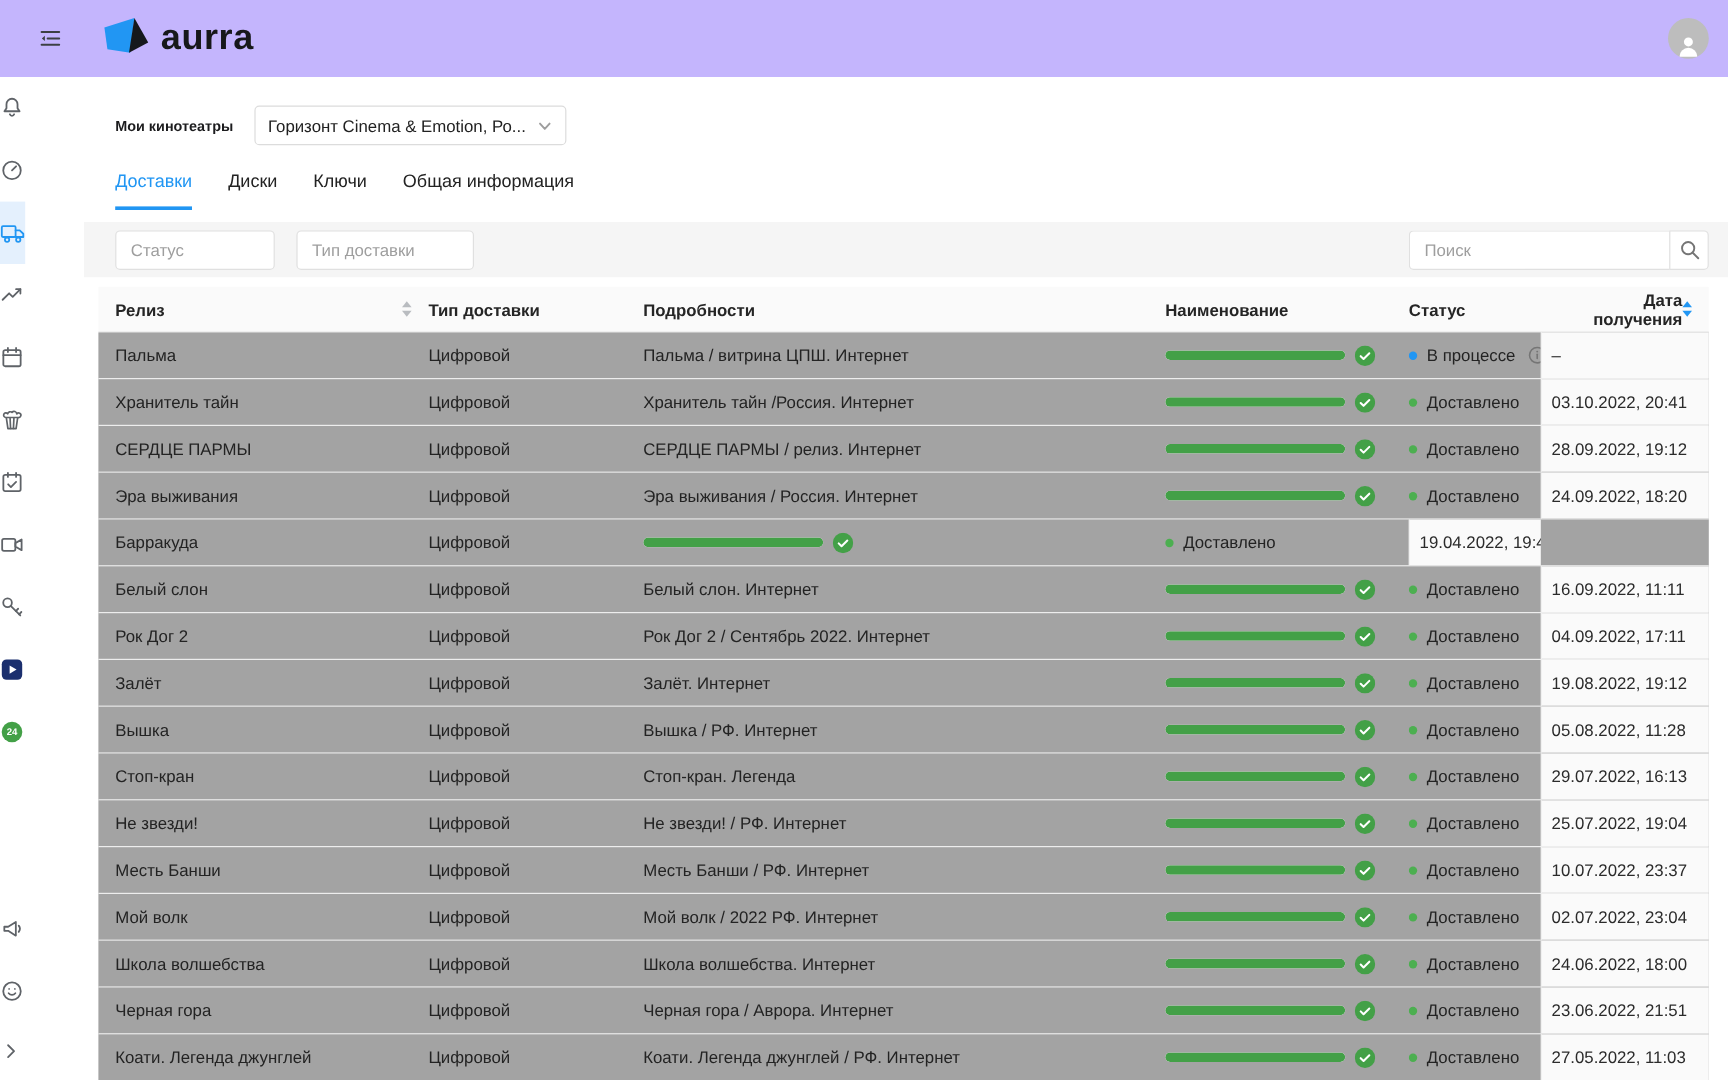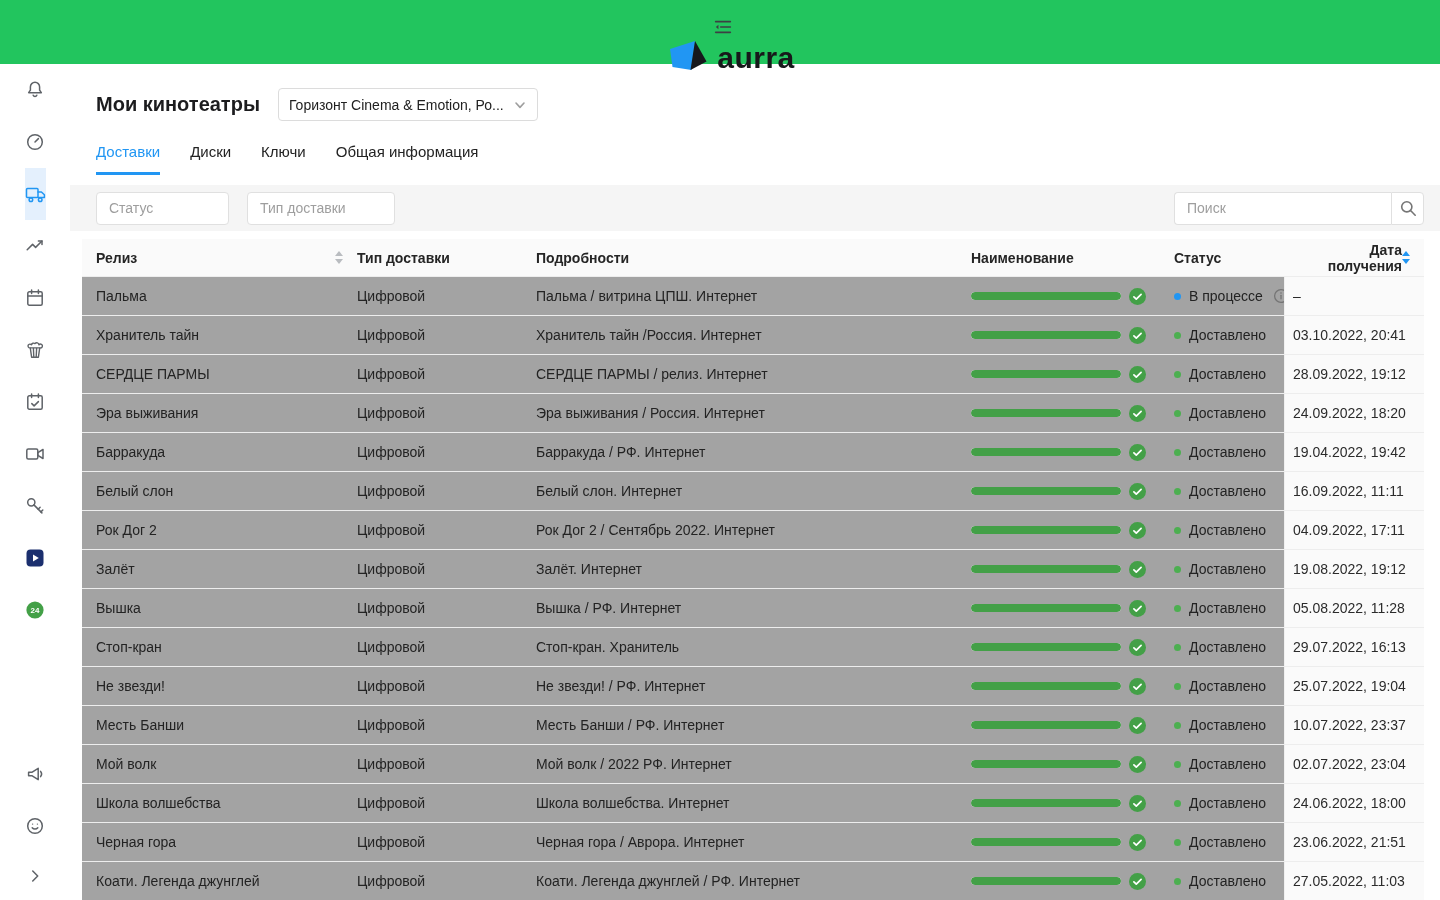--- a/index.html
+++ b/index.html
@@ -7,55 +7,55 @@
   body {
     font-family: "Liberation Sans", sans-serif;
     background: #ffffff;
     color: #212121;
     font-size: 14px;
   }
 
   
   .topbar {
     position: fixed; top: 0; left: 0; width: 1440px; height: 64px;
-    background: #22c55e; display: flex; align-items: center;
-    padding: 16px 16px; z-index: 20; flex-direction: column;
+    background: #c4b5fd; display: flex; align-items: center;
+    padding: 16px 16px; z-index: 20;
   }
   .menu-btn {
     width: 40px; height: 40px; border: none; background: transparent;
     display: flex; align-items: center; justify-content: center; cursor: pointer;
     color: #3c4043; margin-left: 6px;
   }
   .logo { display: flex; align-items: center; gap: 8px; margin-left: 18px; cursor: pointer; }
   .logo-text { font-size: 30px; font-weight: 700; color: #17181a; letter-spacing: .5px; line-height: 1; }
   .avatar {
     margin-left: auto; width: 34px; height: 34px; border-radius: 50%;
     background: #bdbdbd; display: flex; align-items: flex-end; justify-content: center;
     overflow: hidden; cursor: pointer;
   }
 
   
   .sidebar {
     position: fixed; top: 64px; left: 0; width: 70px; bottom: 0;
-    background: #fff; display: flex; flex-direction: column; align-items: center;
+    background: #fff; display: flex; flex-direction: column; align-items: flex-start;
     z-index: 15;
   }
   .side-item {
     height: 52px; display: flex; align-items: center; justify-content: center;
     color: #5f6368; cursor: pointer; flex: 0 0 auto;
   }
   .side-item.active { background: #e4f0fd; color: #2196F3; }
   .side-spacer { flex: 1 1 auto; }
   .side-item.small { height: 48px; }
 
   
   .main { margin-left: 70px; padding-top: 64px; width: 1370px; }
 
   .page-header { display: flex; align-items: center; gap: 18px; padding: 24px 26px 0 26px; }
-  .page-title { font-size: 20px; font-weight: 700; color: #1c1c1e; }
+  .page-title { font-size: 12px; font-weight: 700; color: #1c1c1e; }
   .cinema-selector {
     width: 260px; height: 33px; border: 1px solid #dcdcdc; border-radius: 4px;
     display: flex; align-items: center; justify-content: space-between;
     padding: 0 10px; cursor: pointer; background: #fff;
   }
   .cinema-selector .sel-text {
     white-space: nowrap; overflow: hidden; text-overflow: ellipsis; max-width: 218px;
     color: #212121;
   }
 
@@ -401,21 +401,20 @@
       <span class="status-dot" style="background: rgb(76, 175, 80);"></span>
       <span>Доставлено</span>
 
     </div>
     <div class="cell c-date">24.09.2022, 18:20</div>
   </div>
 
   <div class="trow">
     <div class="cell c-release">Барракуда</div>
     <div class="cell c-type">Цифровой</div>
-    <div class="cell c-name">Барракуда / РФ. Интернет</div>
     <div class="cell c-progress">
       <div class="pbar">
         <div class="pfill" style="width: 100%;"></div>
       </div>
       <span class="pcheck">
         <svg width="17" height="17" viewBox="0 0 17 17">
           <circle cx="8.5" cy="8.5" r="8.5" fill="#43A047"></circle>
           <path d="m4.9 8.8 2.4 2.4 4.8-4.8" stroke="#ffffff" stroke-width="1.7" fill="none" stroke-linecap="round" stroke-linejoin="round"></path>
         </svg>
       </span>
@@ -516,21 +515,21 @@
       <span class="status-dot" style="background: rgb(76, 175, 80);"></span>
       <span>Доставлено</span>
 
     </div>
     <div class="cell c-date">05.08.2022, 11:28</div>
   </div>
 
   <div class="trow">
     <div class="cell c-release">Стоп-кран</div>
     <div class="cell c-type">Цифровой</div>
-    <div class="cell c-name">Стоп-кран. Хранитель</div>
+    <div class="cell c-name">Стоп-кран. Легенда</div>
     <div class="cell c-progress">
       <div class="pbar">
         <div class="pfill" style="width: 100%;"></div>
       </div>
       <span class="pcheck">
         <svg width="17" height="17" viewBox="0 0 17 17">
           <circle cx="8.5" cy="8.5" r="8.5" fill="#43A047"></circle>
           <path d="m4.9 8.8 2.4 2.4 4.8-4.8" stroke="#ffffff" stroke-width="1.7" fill="none" stroke-linecap="round" stroke-linejoin="round"></path>
         </svg>
       </span>

